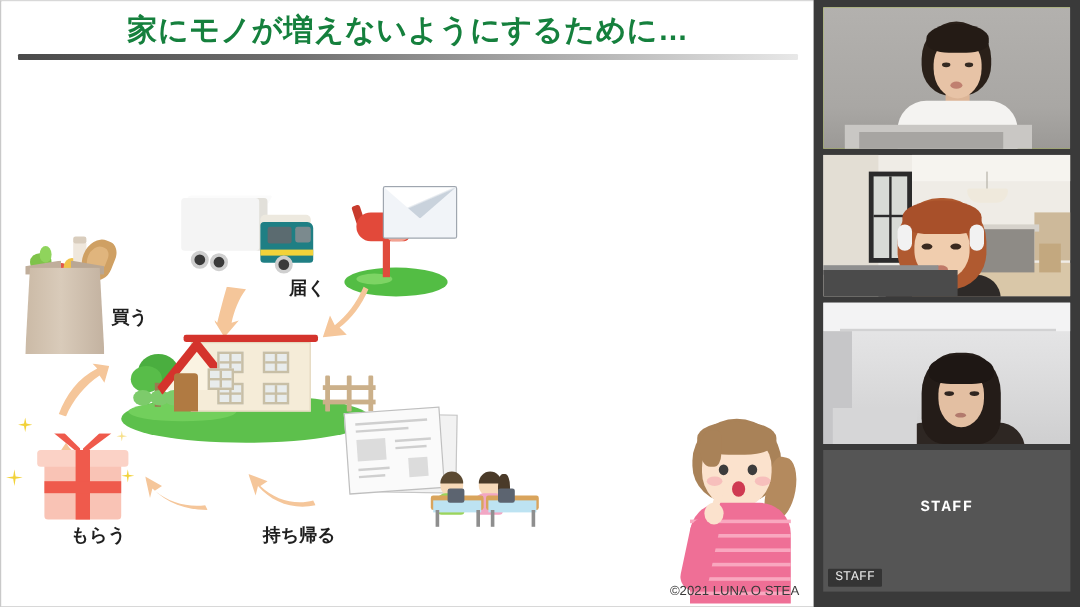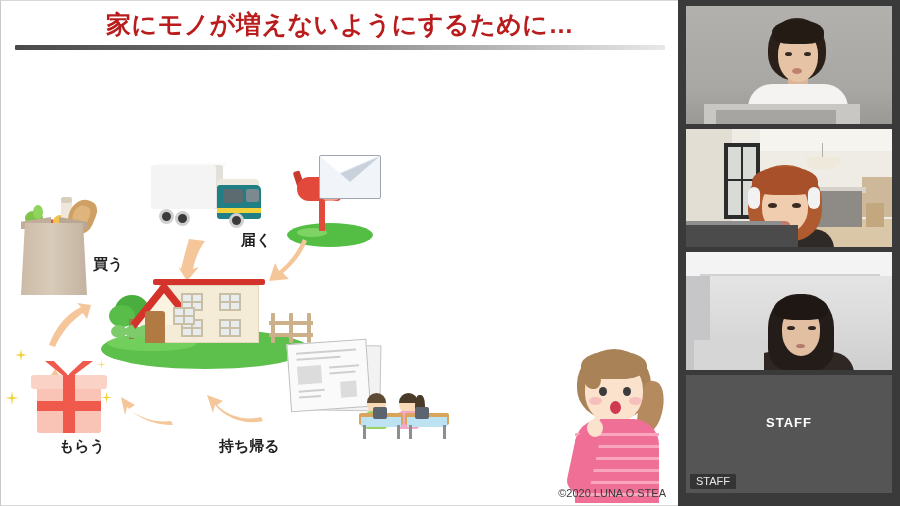--- a/index.html
+++ b/index.html
@@ -12,21 +12,21 @@
 
   
   #slide{
     position:relative;width:678px;height:506px;background:#ffffff;
     border-left:1px solid #c9c9c9;border-top:1px solid #d8d8d8;
     border-bottom:1px solid #d8d8d8;box-sizing:border-box;overflow:hidden;
   }
   #slide-title{
     position:absolute;left:0;top:4px;width:678px;height:38px;
     display:flex;align-items:center;justify-content:center;
-    font-size:25px;font-weight:bold;color:#b91c1c;letter-spacing:.5px;
+    font-size:25px;font-weight:bold;color:#15803d;letter-spacing:.5px;
     white-space:nowrap;
   }
   #title-rule{
     position:absolute;left:14px;top:44px;width:650px;height:5px;
     background:linear-gradient(to right,#4a4a4a 0%,#6f6f6f 35%,#b8b8b8 75%,#e8e8e8 100%);
     border-radius:1px;
   }
 
   
   #question-box{
@@ -186,21 +186,21 @@
     clip-path:polygon(0 100%,100% 0,58% 0,0 72%);}
 
   
   #copyright{position:absolute;right:12px;bottom:6px;font-size:11px;color:#3a3a3a;}
 
   
   #video-panel{
     position:relative;width:222px;height:506px;background:#3a3a3a;box-sizing:border-box;
     padding:6px 8px 0 8px;
   }
-  .tile{position:relative;width:206px;height:118px;margin-bottom:5px;overflow:hidden;background:#2b2b2b;}
+  .tile{position:relative;width:206px;height:118px;margin-bottom:5px;overflow:hidden;background:#2b2b2b;font-family:Liberation Mono, monospace;}
   .tile.active{box-shadow:0 0 0 3px #c8e04a inset;}
   .tile-inner{position:absolute;left:0;top:0;width:100%;height:100%;}
 
   
   .bg1{background:linear-gradient(to bottom,#b3b1ae 0%,#a9a7a4 70%,#9b9996 100%);}
   .t1-hair{position:absolute;left:82px;top:12px;width:58px;height:62px;background:#2a2019;border-radius:50% 50% 42% 42%;}
   .t1-face{position:absolute;left:92px;top:26px;width:40px;height:50px;background:#e7c3a6;border-radius:44% 44% 50% 50%;}
   .t1-bang{position:absolute;left:86px;top:14px;width:52px;height:24px;background:#241b15;border-radius:50% 50% 36% 36%;}
   .t1-eye{position:absolute;top:46px;width:7px;height:4px;background:#352a22;border-radius:50%;}
   .t1-mouth{position:absolute;left:106px;top:62px;width:10px;height:6px;background:#c08070;border-radius:50%;}
@@ -459,21 +459,21 @@
         <div class="wm-stripe" style="top:124px;"></div>
         <div class="wm-stripe" style="top:136px;"></div>
         <div class="wm-stripe" style="top:148px;"></div>
         <div class="wm-arm"></div>
         <div class="wm-hand"></div>
         <div class="wm-finger"></div>
       </div>
 
     </div>
 
-    <div id="copyright">©2020 LUNA O STEA</div>
+    <div id="copyright">©2021 LUNA O STEA</div>
   </div>
 
   <div id="video-panel">
 
     <div class="tile active">
       <div class="tile-inner bg1">
         <div class="t1-hair"></div>
         <div class="t1-neck"></div>
         <div class="t1-face"></div>
         <div class="t1-bang"></div>

